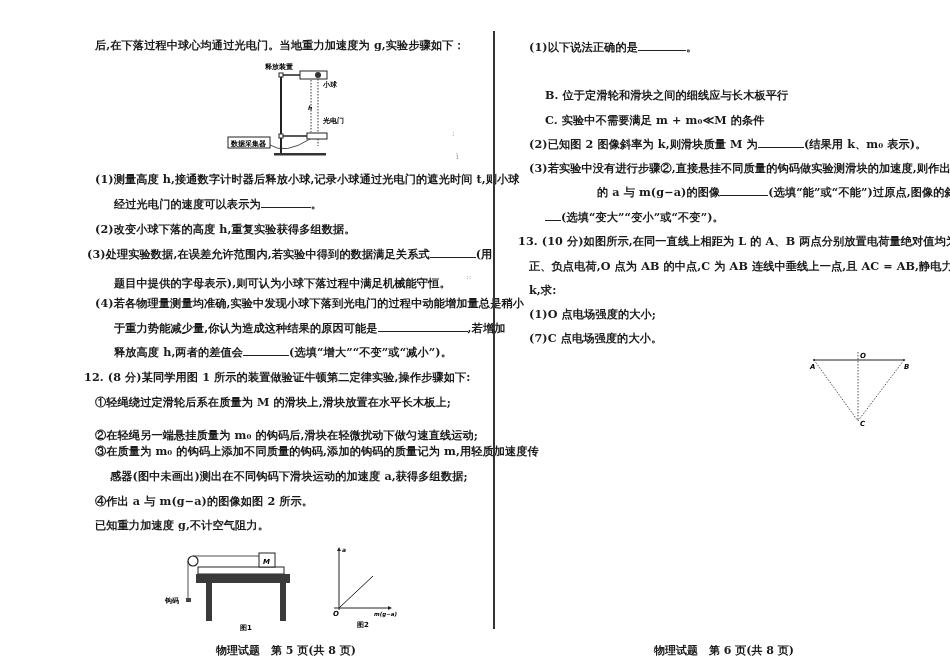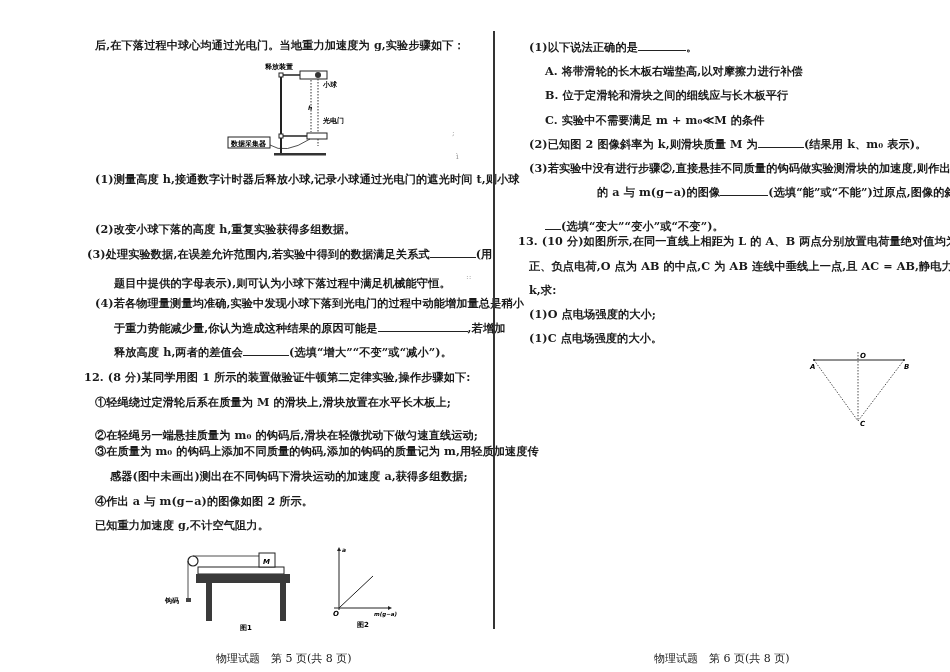--- a/index.html
+++ b/index.html
@@ -4,21 +4,21 @@
 <style>
   * { margin: 0; padding: 0; box-sizing: border-box; }
   html, body { width: 950px; height: 672px; background: #ffffff; overflow: hidden; }
   body { position: relative; font-family: "DejaVu Serif", "Liberation Serif", serif; color: #1a1a1a; }
   .page { position: absolute; top: 0; height: 672px; }
   .page-left { left: 0; width: 493px; }
   .page-right { left: 494px; width: 504px; }
   .divider { position: absolute; left: 493px; top: 31px; width: 1.5px; height: 598px; background: #333; }
   .line { position: absolute; font-size: 11.2px; font-weight: bold; white-space: nowrap; letter-spacing: 0.1px; line-height: 14px; }
   .blank { display: inline-block; border-bottom: 1px solid #222; height: 11px; vertical-align: baseline; }
-  .footer { position: absolute; font-size: 11px; font-weight: normal; white-space: nowrap; margin-top: 8px; }
+  .footer { position: absolute; font-size: 11px; font-weight: bold; white-space: nowrap; }
   svg { position: absolute; overflow: visible; }
   svg text { font-family: "DejaVu Sans", "Liberation Sans", sans-serif; font-weight: bold; }
   .stray { position: absolute; font-size: 8px; color: #999; }
 </style>
 </head>
 <body>
 
 <div class="page page-left">
   <div class="line" style="left:95px; top:38px;">后,在下落过程中球心均通过光电门。当地重力加速度为 g,实验步骤如下：</div>
 
@@ -40,20 +40,23 @@
     <line x1="61" y1="78" x2="61" y2="94" stroke="#222" stroke-width="2"></line>
     <path d="M50 85 Q 65 95 90 79" fill="none" stroke="#222" stroke-width="0.8"></path>
     <rect x="8" y="77" width="42" height="11" fill="#fff" stroke="#222" stroke-width="1"></rect>
     <text x="11" y="86" font-size="7">数据采集器</text>
     <rect x="54" y="93" width="52" height="2.5" fill="#333"></rect>
   </svg>
   <span class="stray" style="left:452px; top:128px;">;</span>
   <span class="stray" style="left:456px; top:152px;">ì</span>
 
   <div class="line" style="left:95px; top:172px;">(1)测量高度 h,接通数字计时器后释放小球,记录小球通过光电门的遮光时间 t,则小球</div>
+  <div class="line" style="left:114px; top:197px;">
+    <span>经过光电门的速度可以表示为</span><span class="blank" style="width:50px;"></span><span>。</span>
+  </div>
   <div class="line" style="left:95px; top:222px;">(2)改变小球下落的高度 h,重复实验获得多组数据。</div>
   <div class="line" style="left:87px; top:247px;">
     <span>(3)处理实验数据,在误差允许范围内,若实验中得到的数据满足关系式</span><span class="blank" style="width:46px;"></span><span>(用</span>
   </div>
   <div class="line" style="left:114px; top:268px;margin-top:8px;">题目中提供的字母表示),则可认为小球下落过程中满足机械能守恒。</div>
   <span class="stray" style="left:466px; top:272px;">::</span>
   <div class="line" style="left:95px; top:296px;">(4)若各物理量测量均准确,实验中发现小球下落到光电门的过程中动能增加量总是稍小</div>
   <div class="line" style="left:114px; top:321px;">
     <span>于重力势能减少量,你认为造成这种结果的原因可能是</span><span class="blank" style="width:90px;"></span><span>,若增加</span>
   </div>
@@ -98,39 +101,38 @@
 
   <div class="footer" style="left:216px; top:643px;">物理试题　第 5 页(共 8 页)</div>
 </div>
 
 <div class="divider"></div>
 
 <div class="page page-right">
   <div class="line" style="left:35px; top:40px;">
     <span>(1)以下说法正确的是</span><span class="blank" style="width:48px;"></span><span>。</span>
   </div>
-  <div class="line" style="left:51px; top:64px;">A. 将带滑轮的长木板右端垫高,以对摩擦力进行补偿</div>
   <div class="line" style="left:51px; top:88px;">B. 位于定滑轮和滑块之间的细线应与长木板平行</div>
   <div class="line" style="left:51px; top:113px;">C. 实验中不需要满足 m + m₀≪M 的条件</div>
   <div class="line" style="left:35px; top:137px;text-align:center;">
     <span>(2)已知图 2 图像斜率为 k,则滑块质量 M 为</span><span class="blank" style="width:46px;"></span><span>(结果用 k、m₀ 表示)。</span>
   </div>
   <div class="line" style="left:35px; top:161px;">(3)若实验中没有进行步骤②,直接悬挂不同质量的钩码做实验测滑块的加速度,则作出</div>
   <div class="line" style="left:61px; top:185px;margin-left:42px;">
     <span>的 a 与 m(g−a)的图像</span><span class="blank" style="width:48px;"></span><span>(选填“能”或“不能”)过原点,图像的斜率</span><span class="blank" style="width:28px;"></span>
   </div>
-  <div class="line" style="left:51px; top:210px;margin-top:9px;">
+  <div class="line" style="left:51px; top:210px;">
     <span class="blank" style="width:16px;"></span><span>(选填“变大”“变小”或“不变”)。</span>
   </div>
 
   <div class="line" style="left:24px; top:234px;">13. (10 分)如图所示,在同一直线上相距为 L 的 A、B 两点分别放置电荷量绝对值均为 q 的</div>
   <div class="line" style="left:35px; top:259px;">正、负点电荷,O 点为 AB 的中点,C 为 AB 连线中垂线上一点,且 AC = AB,静电力常量为</div>
   <div class="line" style="left:35px; top:283px;">k,求:</div>
   <div class="line" style="left:35px; top:307px;">(1)O 点电场强度的大小;</div>
-  <div class="line" style="left:35px; top:331px;">(1)C 点电场强度的大小。</div>
+  <div class="line" style="left:35px; top:331px;">(7)C 点电场强度的大小。</div>
 
   <svg style="left:316px; top:350px;" width="100" height="82" viewBox="0 0 100 82">
     <line x1="4" y1="10" x2="94" y2="10" stroke="#222" stroke-width="1"></line>
     <circle cx="4" cy="10" r="1" fill="#222"></circle>
     <circle cx="94" cy="10" r="1" fill="#222"></circle>
     <line x1="48" y1="2" x2="48" y2="71" stroke="#222" stroke-width="0.8" stroke-dasharray="1.5,1.5"></line>
     <line x1="4" y1="10" x2="48" y2="71" stroke="#222" stroke-width="0.8" stroke-dasharray="1.5,1.5"></line>
     <line x1="94" y1="10" x2="48" y2="71" stroke="#222" stroke-width="0.8" stroke-dasharray="1.5,1.5"></line>
     <text x="0" y="19" font-size="7" font-style="italic">A</text>
     <text x="94" y="19" font-size="7" font-style="italic">B</text>

